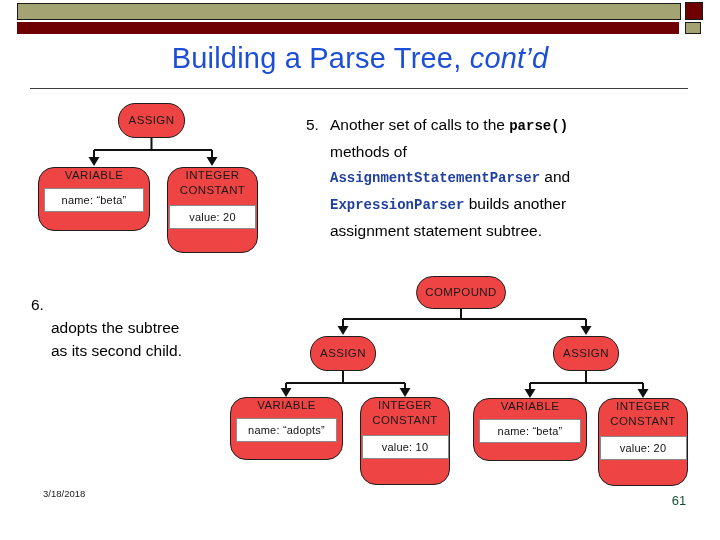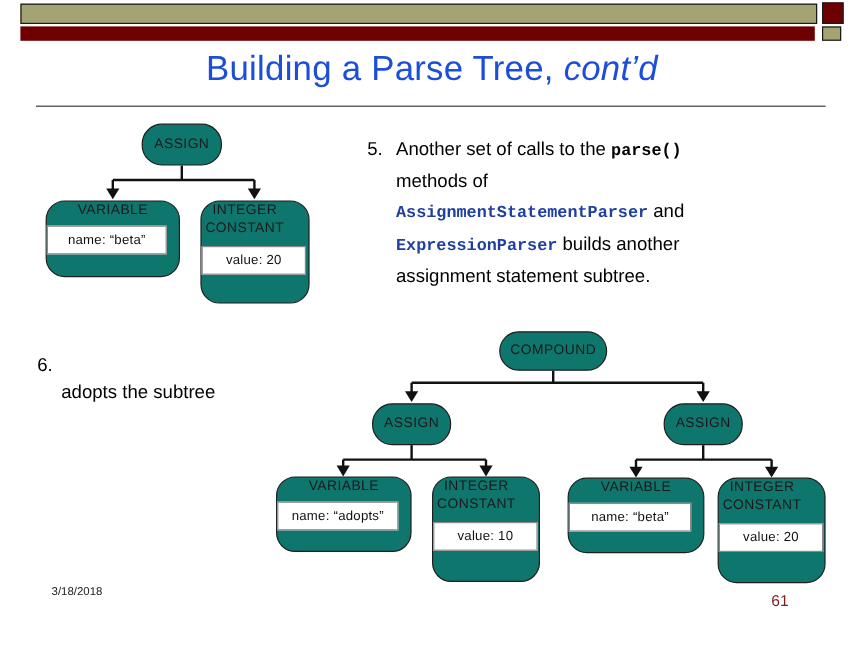--- a/index.html
+++ b/index.html
@@ -34,26 +34,26 @@
 
   
   #code {
     position:absolute; left:52px; top:399px; margin:0;
     font-family:"Liberation Mono", monospace; font-weight:bold;
     font-size:13px; line-height:18.5px; color:#000; white-space:pre;
   }
 
   
   #footer-date { position:absolute; left:43px; top:488px; font-size:9.5px; color:#222; }
-  #page-number { position:absolute; left:635px; top:493px; width:30px; text-align:center; font-size:13px; color:#7f1d1d; }
+  #page-number { position:absolute; left:664px; top:493px; width:30px; text-align:center; font-size:13px; color:#14532d; }
 
   
   .node {
-    position:absolute; background:#0f766e; border:1.5px solid #1f1f1f;
-    box-sizing:border-box; display:flex; flex-direction:column; 
+    position:absolute; background:#ef4444; border:1.5px solid #1f1f1f;
+    box-sizing:border-box; display:flex; flex-direction:column; align-items:center;
     color:#1a1a1a;
   }
   .node.pill { border-radius:17px; justify-content:center; }
   .node.big  { border-radius:16px; padding-top:0; }
   .nlabel { font-size:11.5px; letter-spacing:0.4px; text-align:center; line-height:1.32; }
   .attr {
     background:#ffffff; border:1px solid #8a8a8a; box-sizing:border-box;
     font-size:11px; letter-spacing:0.2px; color:#111;
     padding:5px 4px; margin-top:5px; text-align:center; white-space:nowrap;
   }
@@ -75,21 +75,21 @@
   <div id="title"><span>Building a Parse Tree, </span><span class="it">cont’d</span></div>
   <div id="title-rule"></div>
 
   <div class="numbered" id="item5">
     <span class="num">5.</span>
     <span class="body"><span class="seg-plain">Another set of calls to the </span><span class="seg-mono">parse()</span><br><span class="seg-plain">methods of</span><br><span class="seg-mono-blue">AssignmentStatementParser</span><span class="seg-plain"> and</span><br><span class="seg-mono-blue">ExpressionParser</span><span class="seg-plain"> builds another</span><br><span class="seg-plain">assignment statement subtree.</span></span>
   </div>
 
   <div class="numbered" id="item6">
     <span class="num">6.</span>
-    <span class="body"><br><span class="seg-plain">adopts the subtree</span><br></span>
+    <span class="body"><br><span class="seg-plain">adopts the subtree</span><br><span class="seg-plain">as its second child.</span></span>
   </div>
 
 
   <div id="footer-date">3/18/2018</div>
   <div id="page-number">61</div>
 
   <svg id="connectors" width="720" height="540">
     <g stroke="#111111" stroke-width="2" fill="none">
 
       <path d="M151.5,138 V150"></path>

